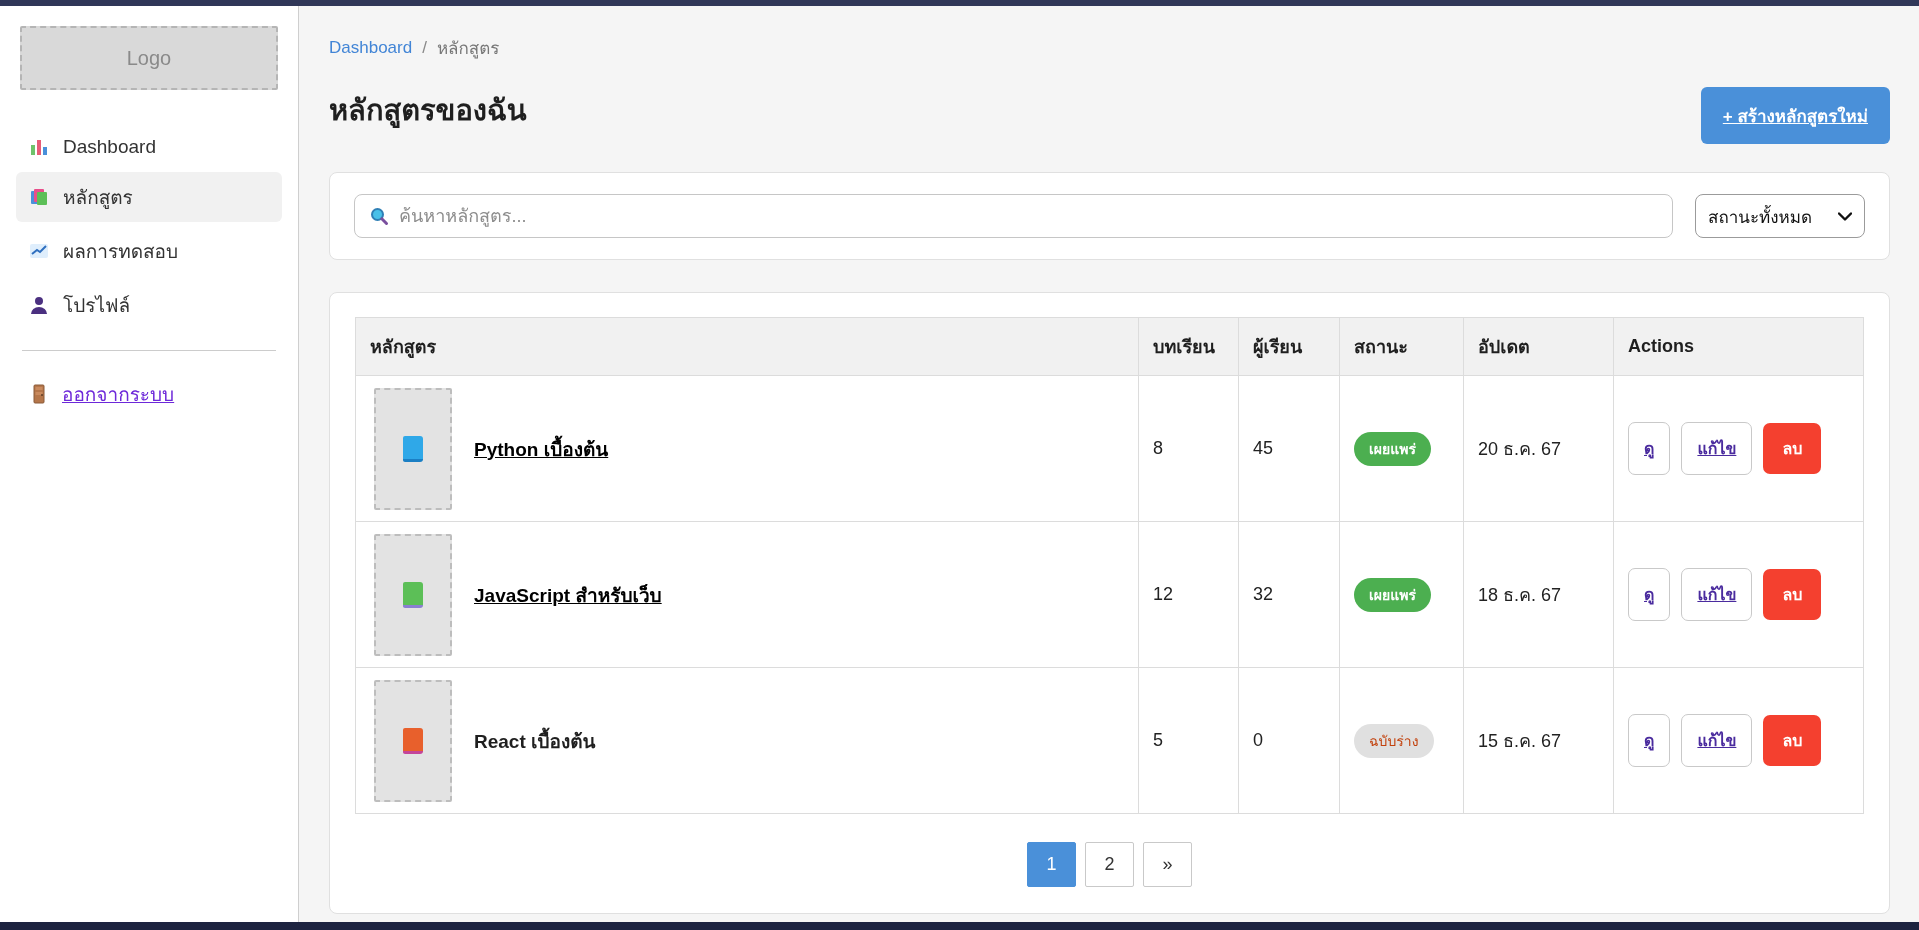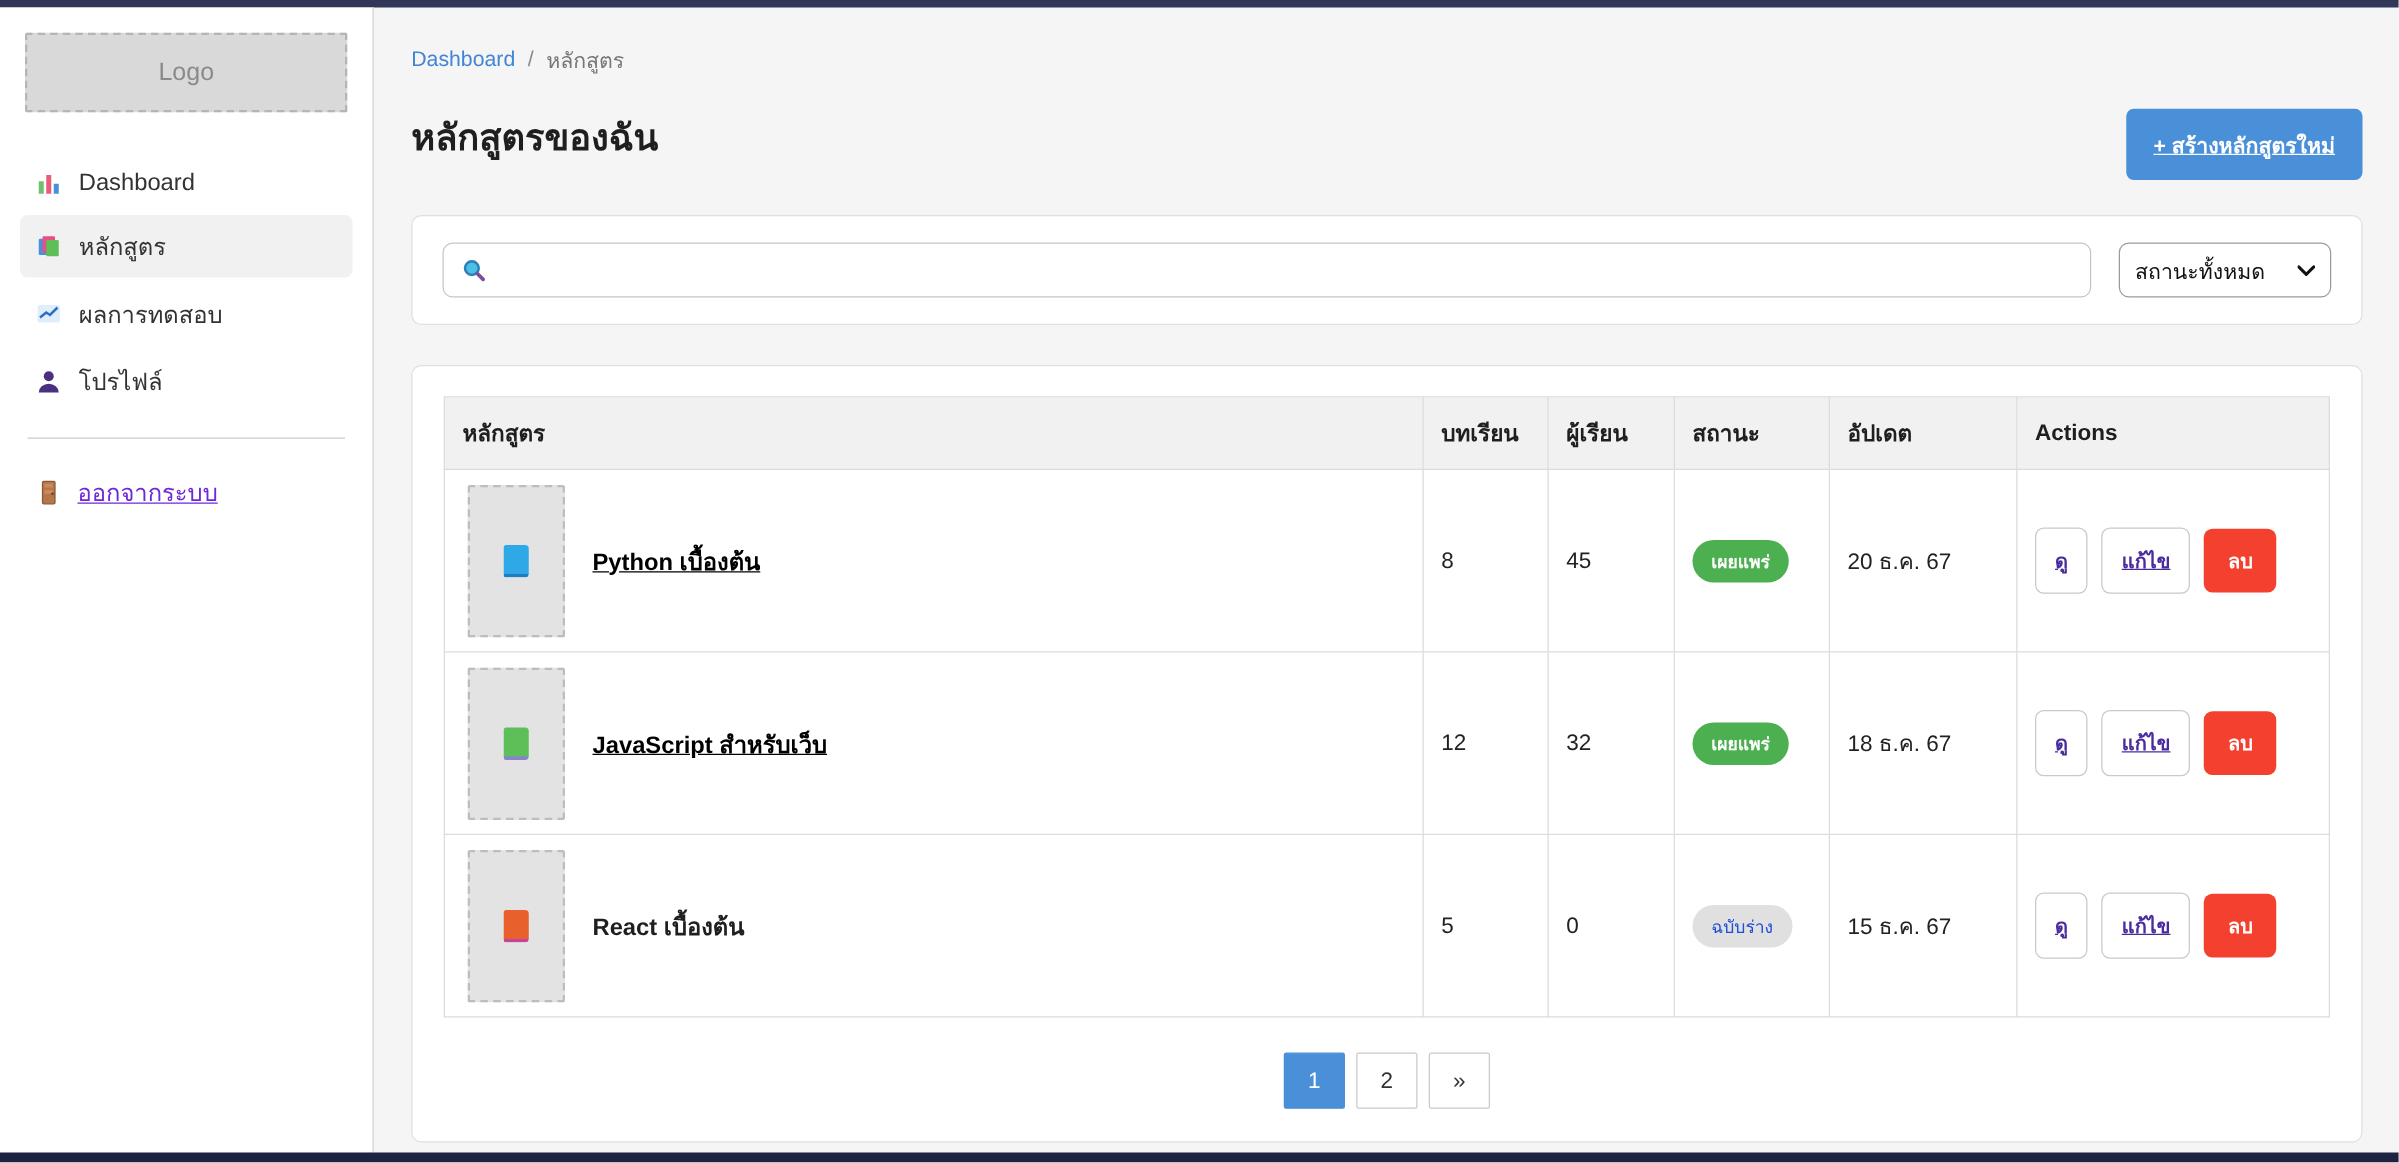--- a/index.html
+++ b/index.html
@@ -92,21 +92,21 @@
   .book-blue { background:#2fa8e8; border-bottom:3px solid #1b7fc4; }
   .book-green { background:#5cbf57; border-bottom:3px solid #8a7fd0; }
   .book-orange { background:#e8602c; border-bottom:3px solid #c4459a; }
   .course-link { font-size:19px; font-weight:bold; color:#000000; text-decoration:underline; cursor:pointer; }
   .course-plain { font-size:19px; font-weight:bold; color:#1f1f1f; }
 
   .badge {
     display:inline-block; border-radius:999px; padding:6px 15px; font-size:14px; white-space:nowrap;
   }
   .badge-published { background:#4caf50; color:#ffffff; font-weight:bold; }
-  .badge-draft { background:#e0e0e0; color:#1d4ed8;font-family:Liberation Mono, monospace; }
+  .badge-draft { background:#e0e0e0; color:#c2410c;font-family:Liberation Mono, monospace; }
 
   .actions-cell { display:flex; align-items:center; gap:11px; }
   .btn-outline {
     background:#fff; border:1px solid #c9c9c9; border-radius:7px;
     padding:13px 15px; font-size:16px; font-weight:bold;
     color:#4a2b9e; text-decoration:underline; cursor:pointer; font-family:inherit;
   }
   .btn-delete {
     background:#f4402f; border:none; border-radius:7px;
     padding:13px 19px; font-size:16px; font-weight:bold; color:#fff; cursor:pointer; font-family:inherit;
@@ -204,20 +204,21 @@
     </div>
 
     <div class="card filter-card">
       <div class="search-wrap">
         <span>
           <svg width="20" height="20" viewBox="0 0 20 20">
               <circle cx="8.5" cy="8.5" r="5.5" fill="#49c0e8" stroke="#2f7fb5" stroke-width="2"></circle>
               <line x1="12.8" y1="12.8" x2="17.5" y2="17.5" stroke="#7a4f9e" stroke-width="3" stroke-linecap="round"></line>
             </svg>
         </span>
+        <input type="text" placeholder="ค้นหาหลักสูตร..." style="">
       </div>
       <div class="status-select">
         <span>สถานะทั้งหมด</span>
         <span>
           <svg width="14" height="9" viewBox="0 0 14 9">
               <polyline points="1,1.5 7,7.5 13,1.5" stroke="#111" stroke-width="2.4" fill="none" stroke-linecap="round" stroke-linejoin="round"></polyline>
             </svg>
         </span>
       </div>
     </div>

